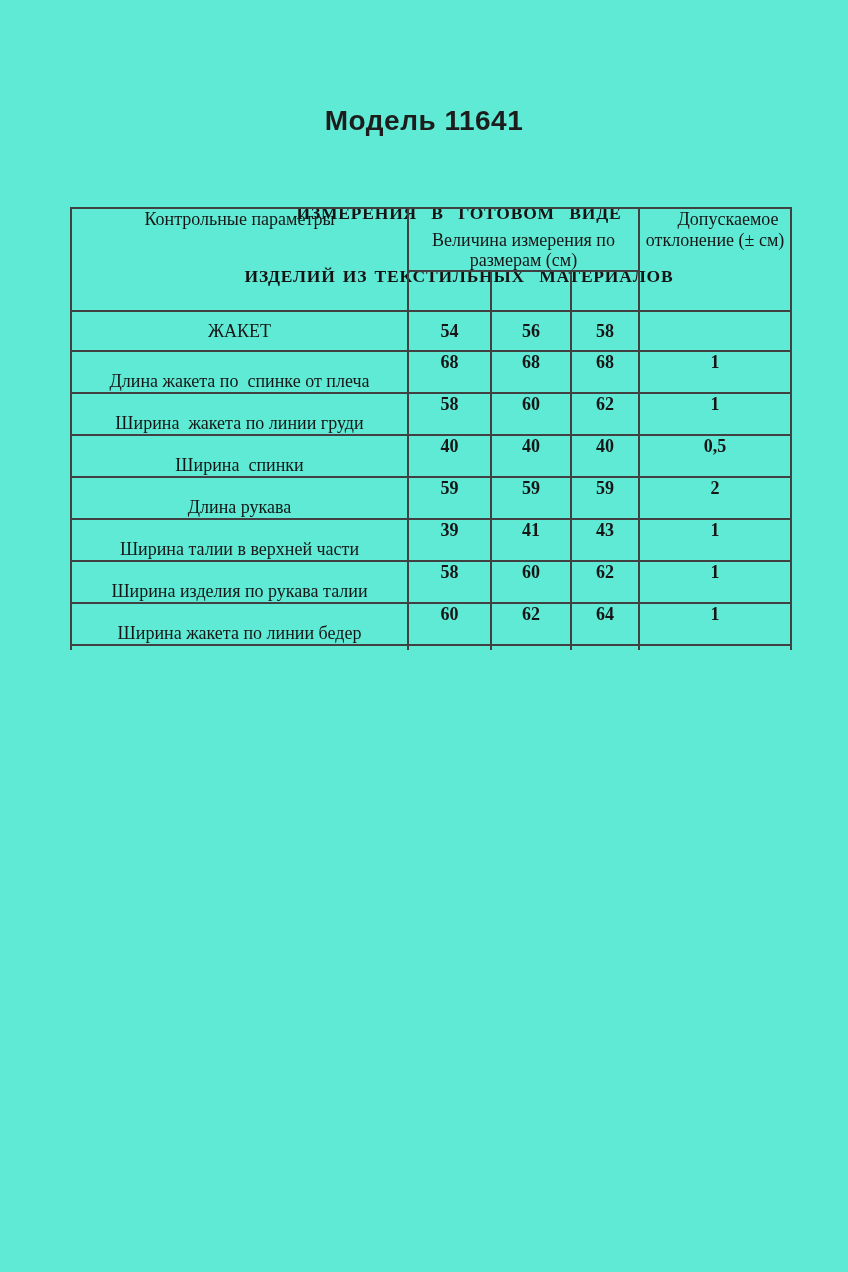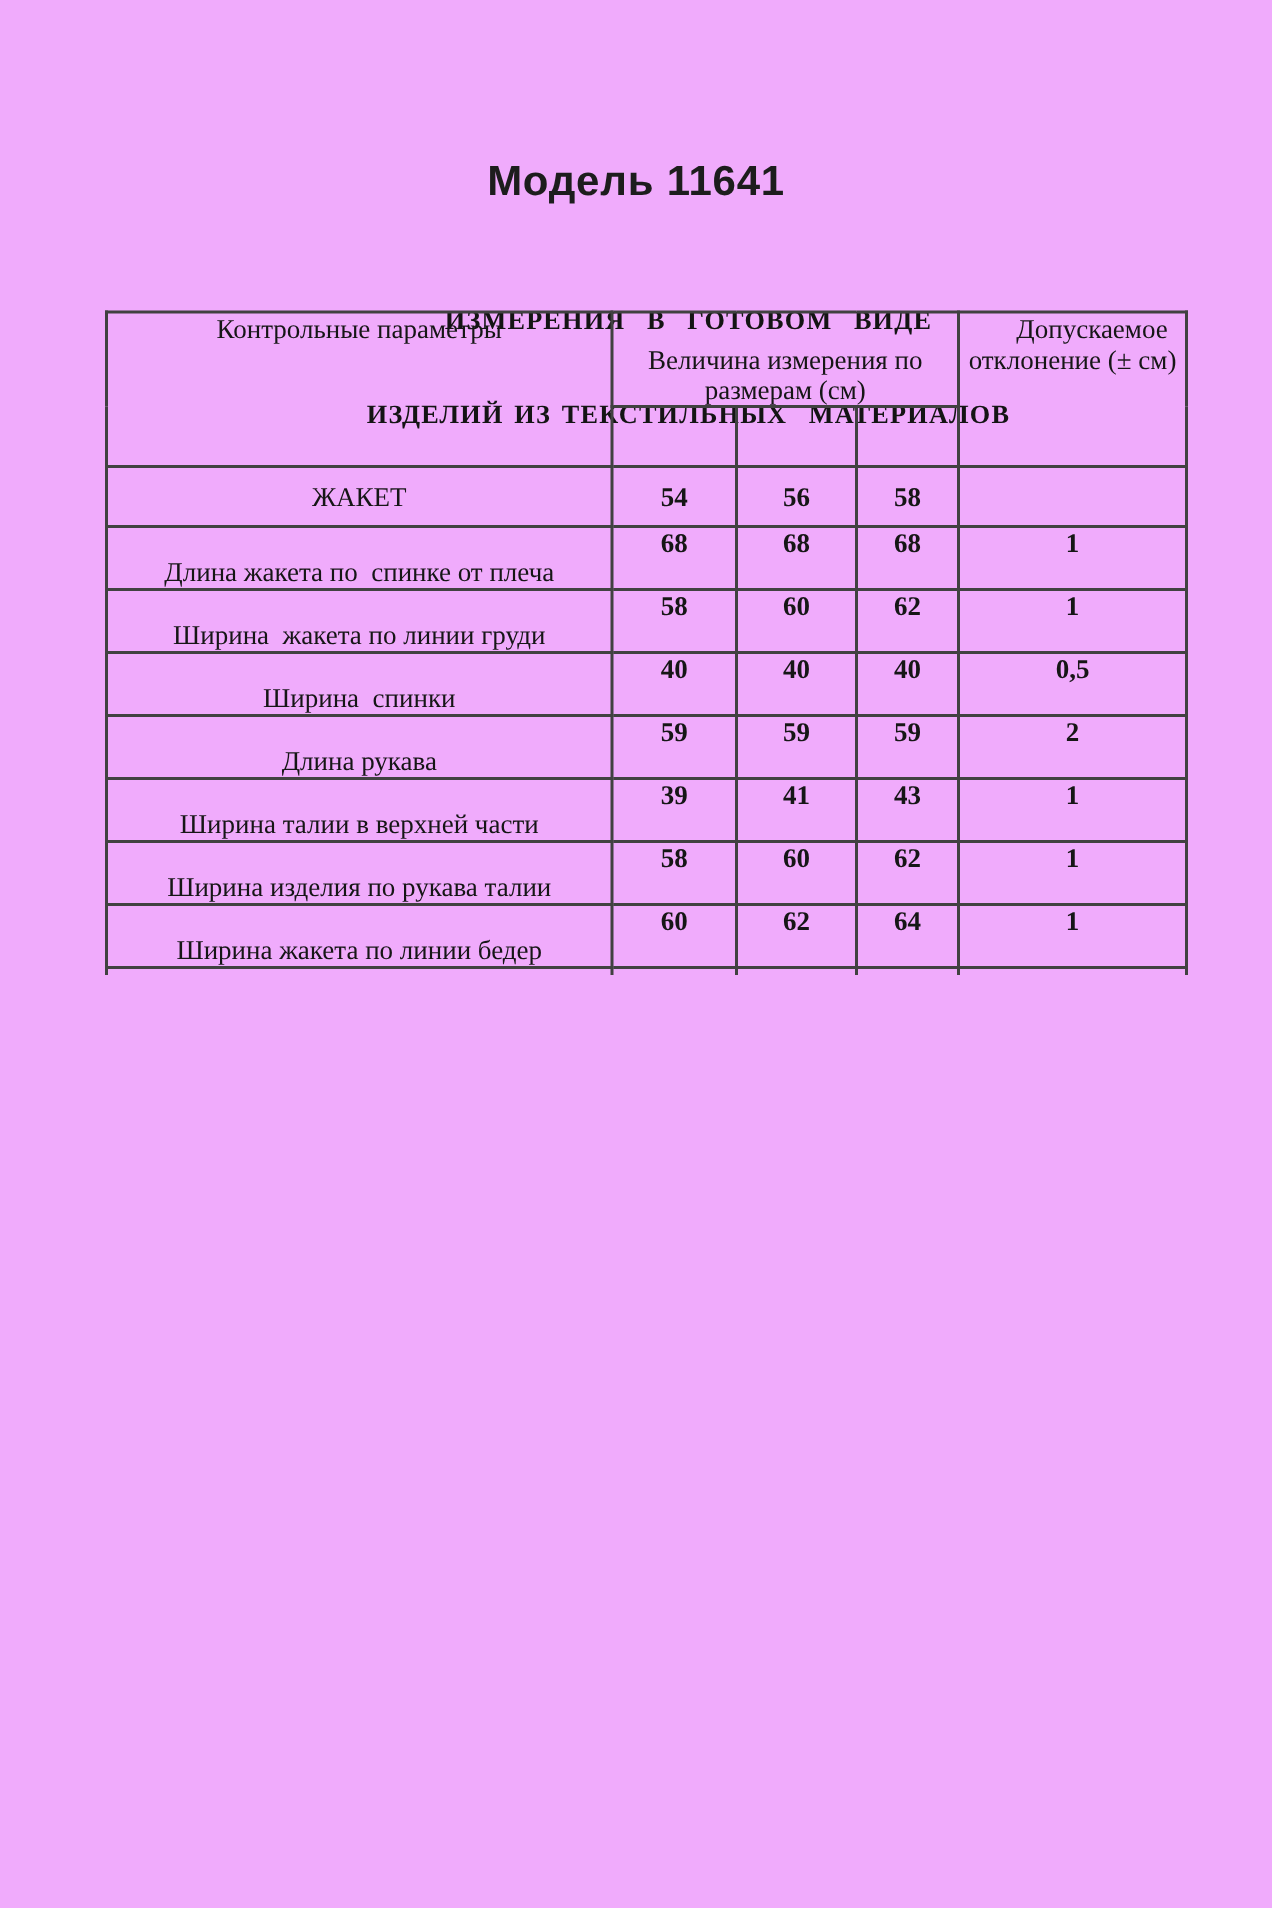--- a/index.html
+++ b/index.html
@@ -4,21 +4,21 @@
 <style>
   html, body {
     margin: 0;
     padding: 0;
     background: #ffffff;
   }
   #page {
     position: relative;
     width: 848px;
     height: 1272px;
-    background: #f0abfc;
+    background: #5eead4;
     color: #1b1b1b;
     font-family: "Liberation Serif", serif;
     overflow: hidden;
   }
   .doc-title {
     position: absolute;
     top: 106px;
     left: 0;
     width: 100%;
     text-align: center;

